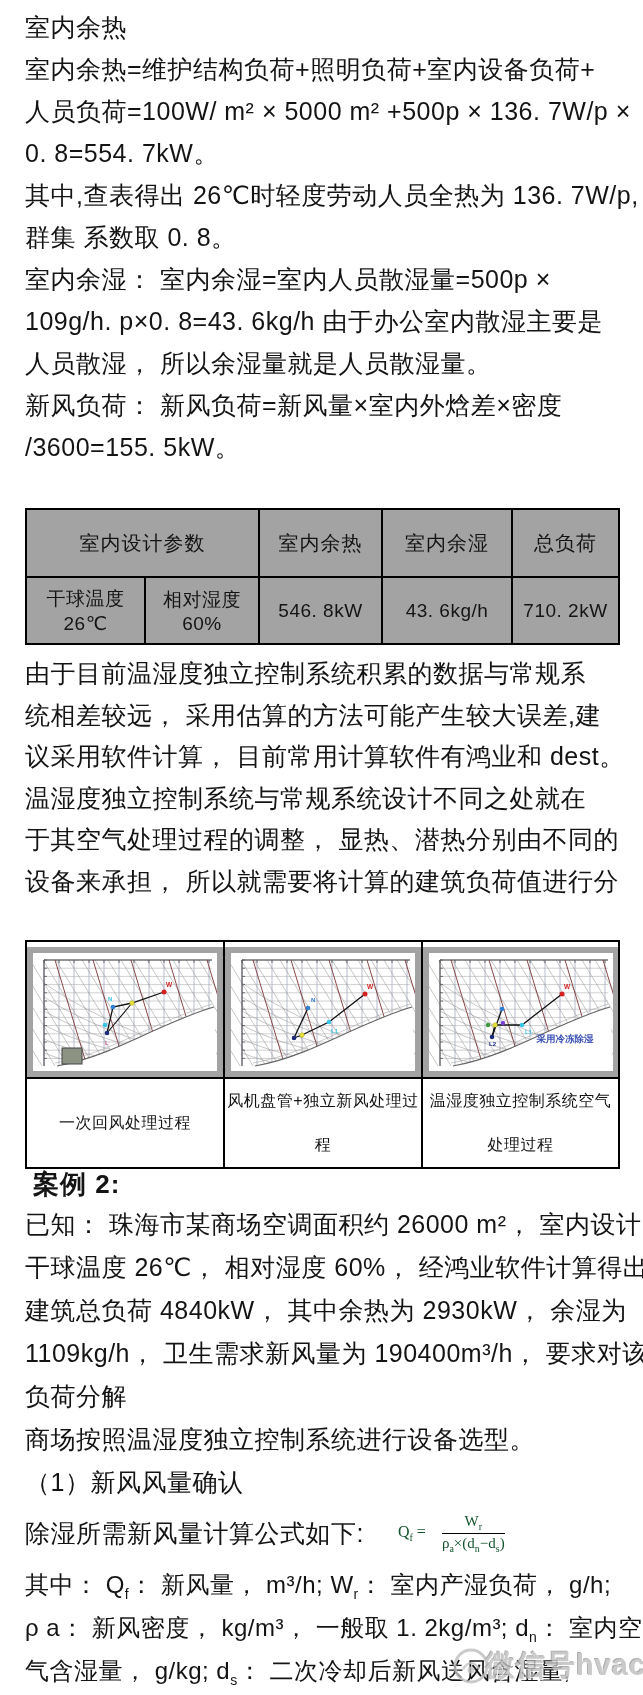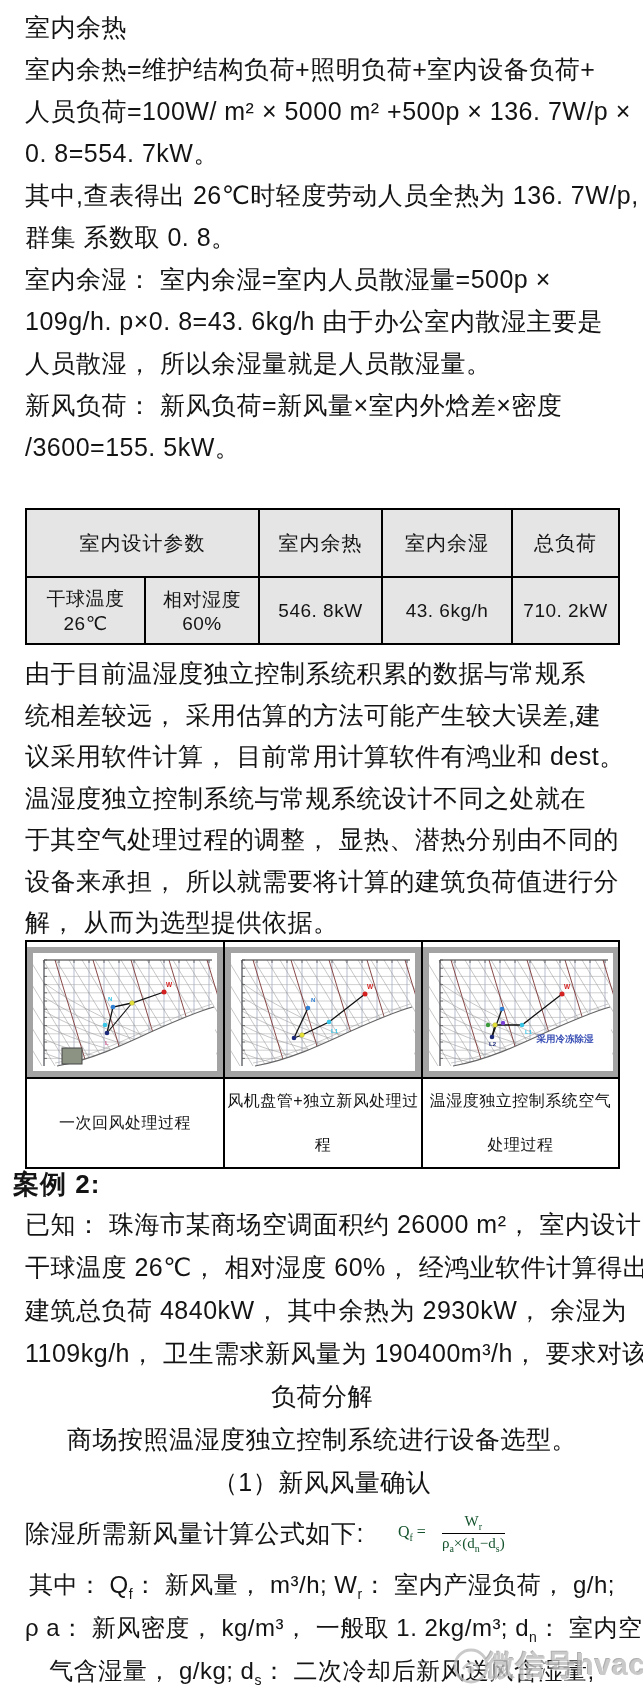--- a/index.html
+++ b/index.html
@@ -1,38 +1,38 @@
 <!DOCTYPE html>
 <html><head>
 <meta charset="utf-8">
 <style>
   html,body{margin:0;padding:0;background:#fff;}
   #page{position:relative;width:643px;height:1695px;background:#fff;overflow:hidden;
         font-family:"Liberation Sans","DejaVu Sans",sans-serif;color:#141414;}
   .sec{position:absolute;left:25px;width:594px;}
   .tline{height:42px;line-height:42px;font-size:25px;white-space:nowrap;letter-spacing:.5px;}
-  .tline.lh43{height:43px;line-height:43px;text-align:center;}
+  .tline.lh43{height:43px;line-height:43px;}
   .tline.lh415{height:41.5px;line-height:41.5px;}
 
   
-  table.doc{border-collapse:collapse;table-layout:fixed;position:absolute;background:#e5e5e5;}
+  table.doc{border-collapse:collapse;table-layout:fixed;position:absolute;background:#a3a3a3;}
   table.doc td,table.doc th{border:2px solid #000;text-align:center;vertical-align:middle;
         font-weight:normal;padding:0;overflow:hidden;}
   #load-table{left:25px;top:508px;width:593px;}
   #load-table th{height:66px;font-size:20px;letter-spacing:1px;}
   #load-table td{height:65px;font-size:19px;letter-spacing:.5px;}
 
   
   #charts-table{left:25px;top:940px;width:593px;}
   #charts-table td{background:#fff;}
   .chart-cell{height:131px;vertical-align:middle;}
   .chartbox{width:184px;height:118px;border:6px solid #a3a3a3;margin:5px auto 0;background:#fff;}
   .caption-cell{height:86px;font-size:16px;line-height:44px;letter-spacing:.5px;margin-top:30px;}
 
-  .h-bold{position:absolute;left:13px;top:1167px;font-size:26px;font-weight:bold;letter-spacing:1px;}
+  .h-bold{position:absolute;left:33px;top:1167px;font-size:26px;font-weight:bold;letter-spacing:1px;}
 
   
   #formula-row{position:absolute;left:25px;top:1498px;width:594px;height:70px;display:flex;align-items:center;}
   #formula-intro{font-size:25px;letter-spacing:.5px;white-space:nowrap;}
   .formula{font-family:"Liberation Serif","DejaVu Serif",serif;font-size:16px;color:#14532d;
            display:flex;align-items:center;margin-left:34px;}
   .formula sub{font-size:10px;}
   .f-frac{display:inline-block;text-align:center;vertical-align:middle;margin-left:16px;}
   .f-num{display:block;border-bottom:1.2px solid #000;padding:0 6px 1px;font-size:15px;}
   .f-den{display:block;padding-top:1px;font-size:15px;}
@@ -91,21 +91,20 @@
   </tbody>
     </table>
 
   <div class="sec" style="top:653px;">
     <div class="tline lh415">由于目前温湿度独立控制系统积累的数据与常规系</div>
     <div class="tline lh415">统相差较远， 采用估算的方法可能产生较大误差,建</div>
     <div class="tline lh415">议采用软件计算， 目前常用计算软件有鸿业和 dest。</div>
     <div class="tline lh415">温湿度独立控制系统与常规系统设计不同之处就在</div>
     <div class="tline lh415">于其空气处理过程的调整， 显热、潜热分别由不同的</div>
     <div class="tline lh415">设备来承担， 所以就需要将计算的建筑负荷值进行分</div>
-    <div class="tline lh415">解， 从而为选型提供依据。</div>
   </div>
 
   <table class="doc" id="charts-table">
     <colgroup>
         <col style="width:198px">
         <col style="width:198px">
         <col style="width:197px">
       </colgroup>
     <tbody>
         <tr>

